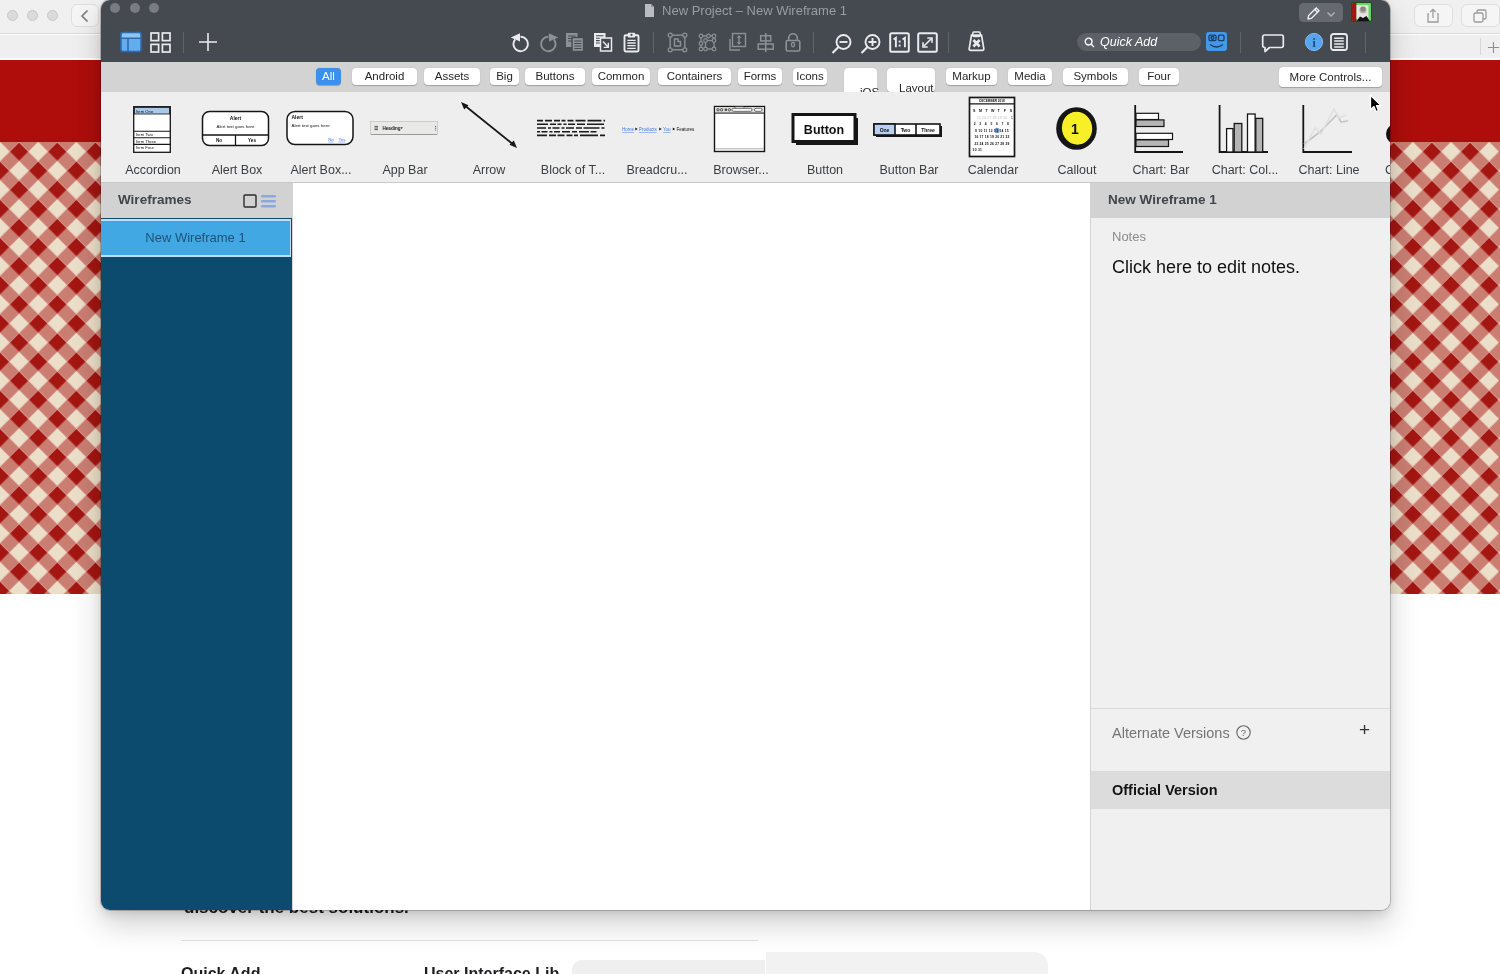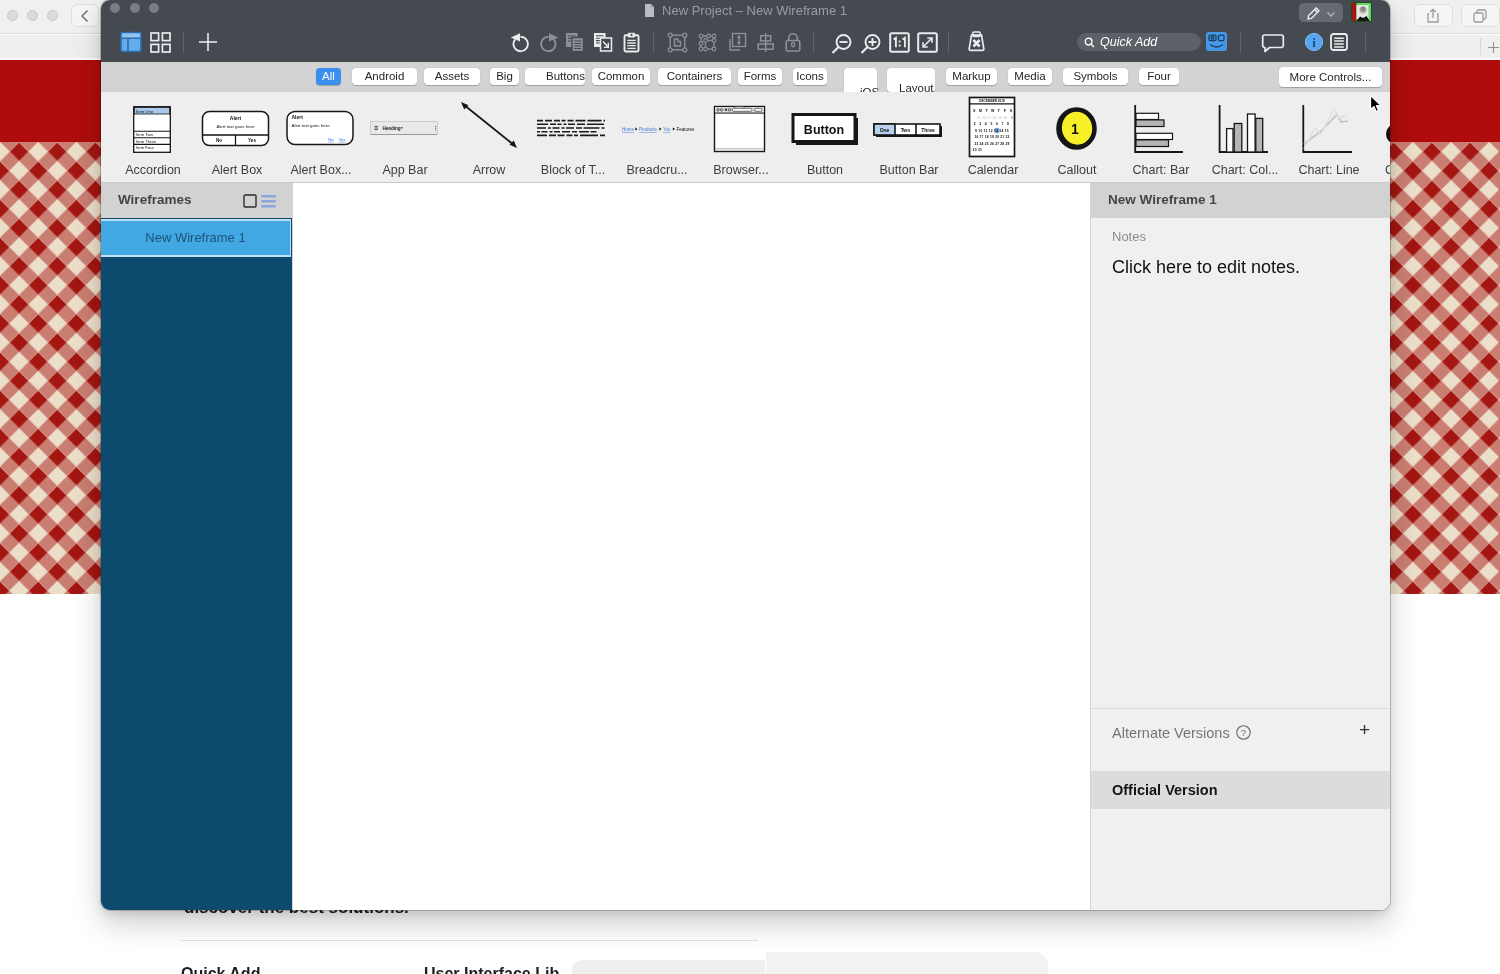--- a/index.html
+++ b/index.html
@@ -335,21 +335,21 @@
             <circle cx="11" cy="6" r="2.6" fill="#8a8680"></circle>
             <path d="M3 20 L8 13.5 L11 15 L14.5 13 L19 20 Z" fill="#141414"></path>
           </svg>
         </div>
     </div>
     <div class="cats" id="cats">
       <div class="catbtn sel" style="left:215px;width:25px;padding:0;">All</div>
       <div class="catbtn" style="left:251px;width:65px;padding:0;">Android</div>
       <div class="catbtn" style="left:323px;width:56px;padding:0;">Assets</div>
       <div class="catbtn" style="left:389px;width:29px;padding:0;">Big</div>
-      <div class="catbtn" style="left:424px;width:60px;padding:0;text-align:right;">Buttons</div>
+      <div class="catbtn" style="left:424px;width:60px;padding:0;">Buttons</div>
       <div class="catbtn" style="left:491px;width:58px;padding:0;">Common</div>
       <div class="catbtn" style="left:557px;width:73px;padding:0;">Containers</div>
       <div class="catbtn" style="left:637px;width:44px;padding:0;">Forms</div>
       <div class="catbtn" style="left:692px;width:34px;padding:0;text-align:center;">Icons</div>
       <div class="catbtn" style="left:743px;width:33px;padding:16px;">iOS</div>
       <div class="catbtn" style="left:786px;width:48px;padding:12px;">Layout</div>
       <div class="catbtn" style="left:845px;width:51px;padding:0;">Markup</div>
       <div class="catbtn" style="left:907px;width:44px;padding:0;">Media</div>
       <div class="catbtn" style="left:962px;width:65px;padding:0;">Symbols</div>
       <div class="catbtn" style="left:1038px;width:40px;padding:0;">Four</div>

